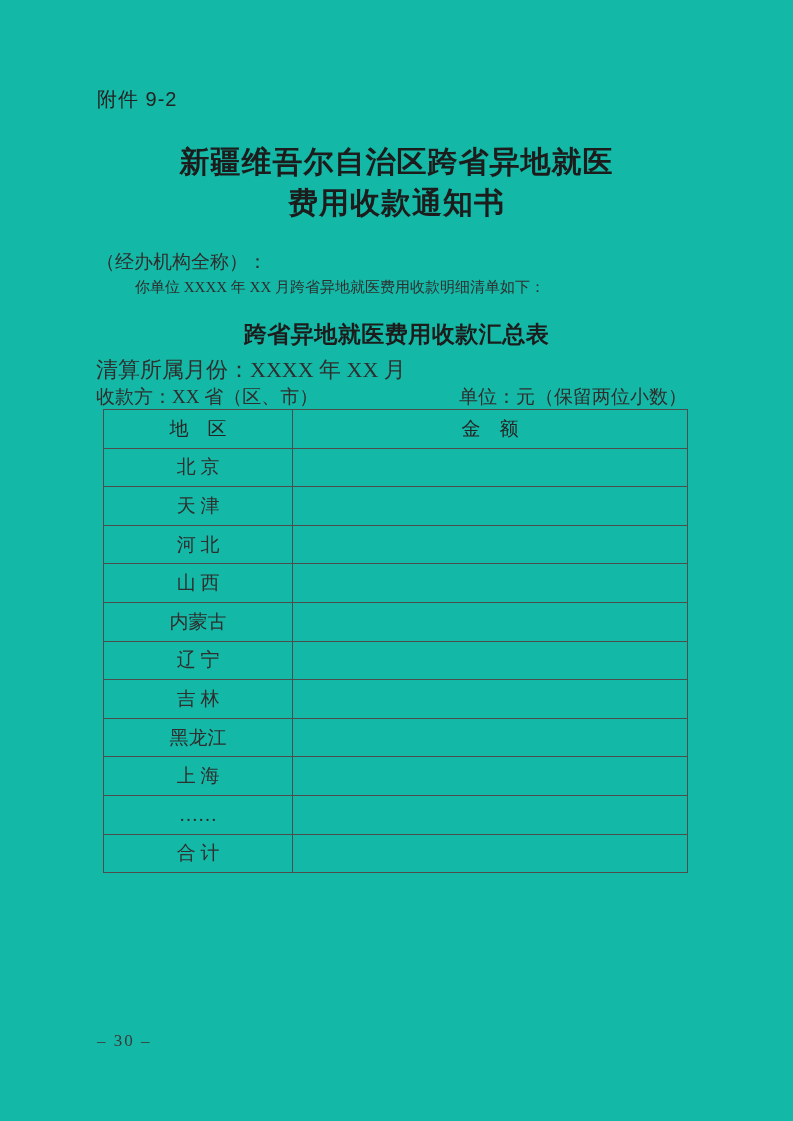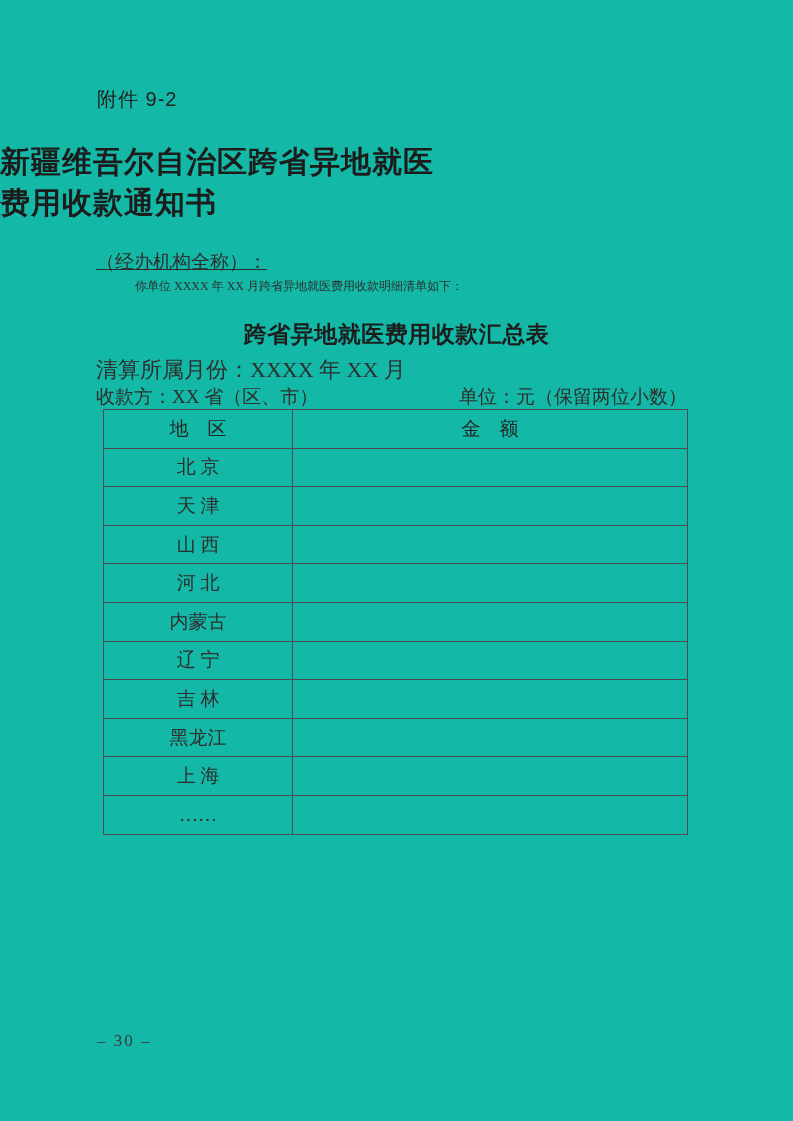--- a/index.html
+++ b/index.html
@@ -29,41 +29,41 @@
     font-size: 20px;
     letter-spacing: 1px;
     color: #222;
   }
 
   .doc-title {
     position: absolute;
     left: 0;
     right: 0;
     top: 141px;
+    text-align: center;
     font-size: 30px;
     font-weight: bold;
     line-height: 41px;
     color: #1c1c1c;
     letter-spacing: 1px;
   }
 
   .recipient-line {
     position: absolute;
     left: 96px;
     top: 249px;
     font-size: 19px;
     color: #2e2e2e;
-    text-decoration: underline;
   }
 
   .body-line {
     position: absolute;
     left: 135px;
     top: 278px;
-    font-size: 12px;
+    font-size: 15px;
     color: #2e2e2e;
   }
 
   .table-title {
     position: absolute;
     left: 0;
     right: 0;
     top: 319px;
     text-align: center;
     font-size: 23px;
@@ -178,28 +178,28 @@
     <tbody>
         <tr>
           <td>北 京</td>
           <td></td>
         </tr>
         <tr>
           <td>天 津</td>
           <td></td>
         </tr>
         <tr>
+          <td>河 北</td>
+          <td></td>
+        </tr>
+        <tr>
           <td>山 西</td>
           <td></td>
         </tr>
         <tr>
-          <td>河 北</td>
-          <td></td>
-        </tr>
-        <tr>
           <td>内蒙古</td>
           <td></td>
         </tr>
         <tr>
           <td>辽 宁</td>
           <td></td>
         </tr>
         <tr>
           <td>吉 林</td>
           <td></td>
@@ -207,20 +207,24 @@
         <tr>
           <td>黑龙江</td>
           <td></td>
         </tr>
         <tr>
           <td>上 海</td>
           <td></td>
         </tr>
         <tr>
           <td>……</td>
+          <td></td>
+        </tr>
+        <tr>
+          <td>合 计</td>
           <td></td>
         </tr>
       </tbody>
   </table>
 
 
   <div class="page-number serif">– 30 –</div>
 
 </div>
 

